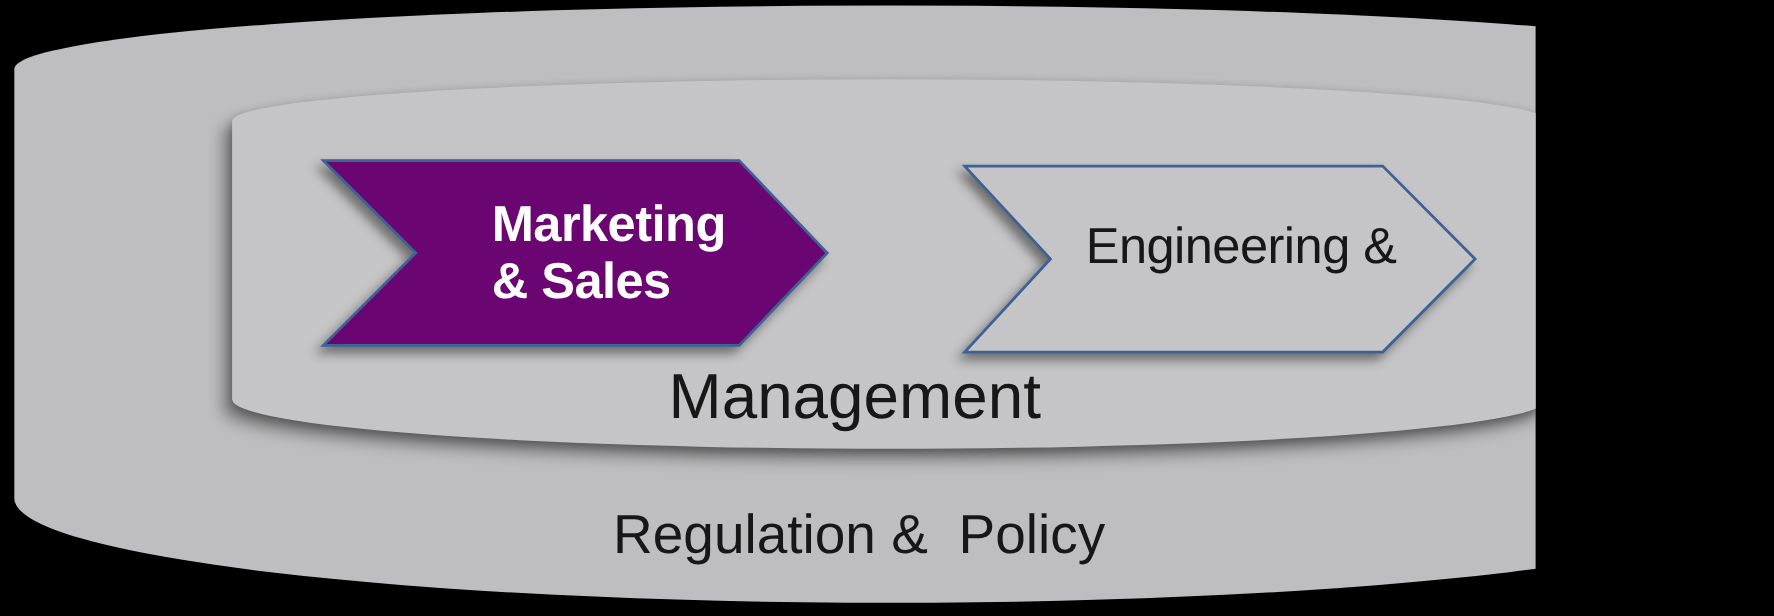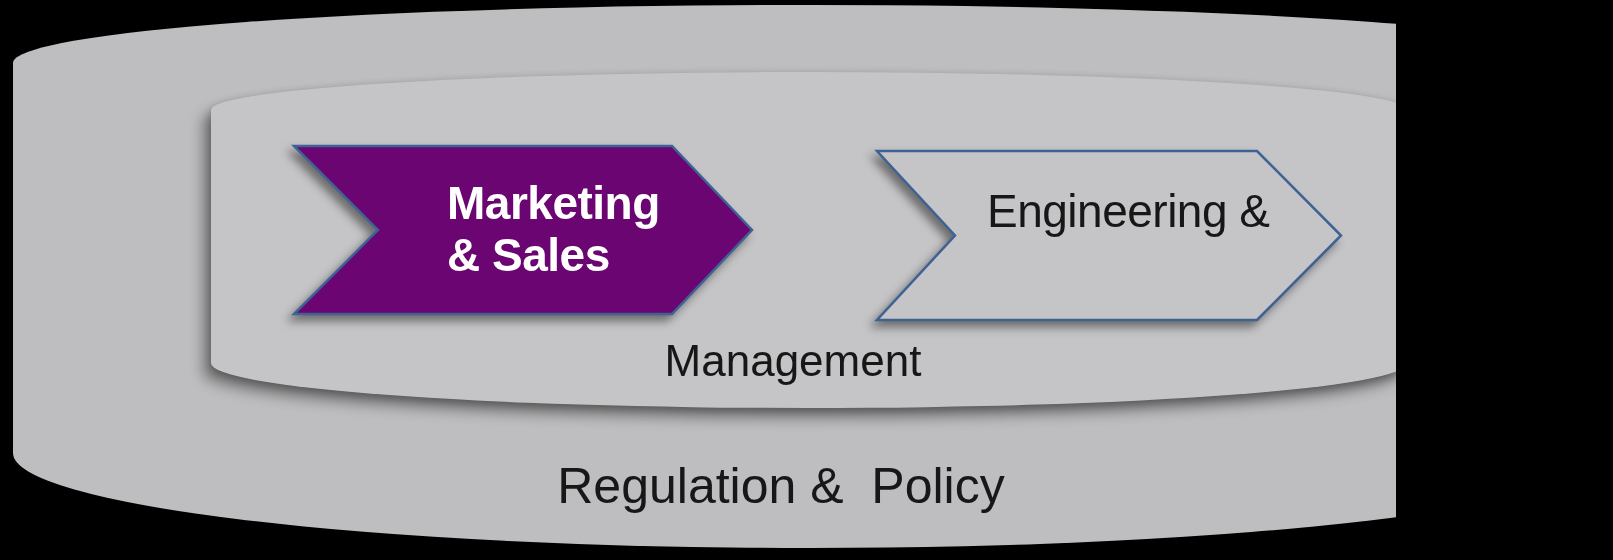--- a/index.html
+++ b/index.html
@@ -51,28 +51,28 @@
     line-height: 52px;
     letter-spacing: -0.5px;
     white-space: nowrap;
   }
   .label-marketing {
     left: 447px; top: 177px;
     color: var(--text-light, #fff);
     font-weight: bold;
   }
   .label-engineering {
-    left: 987px; top: 185px;
+    left: 987px; top: 197px;
     color: var(--text-dark, #171717);
   }
   .management-label {
     position: absolute;
-    left: 793px; top: 331px;
+    left: 777px; top: 331px;
     transform: translateX(-50%);
-    font-size: 44px;
+    font-size: 58px;
     line-height: 60px;
     color: var(--text-dark, #171717);
     white-space: nowrap;
   }
   .regulation-label {
     position: absolute;
     left: 781px; top: 456px;
     transform: translateX(-50%);
     font-size: 50px;
     line-height: 60px;

